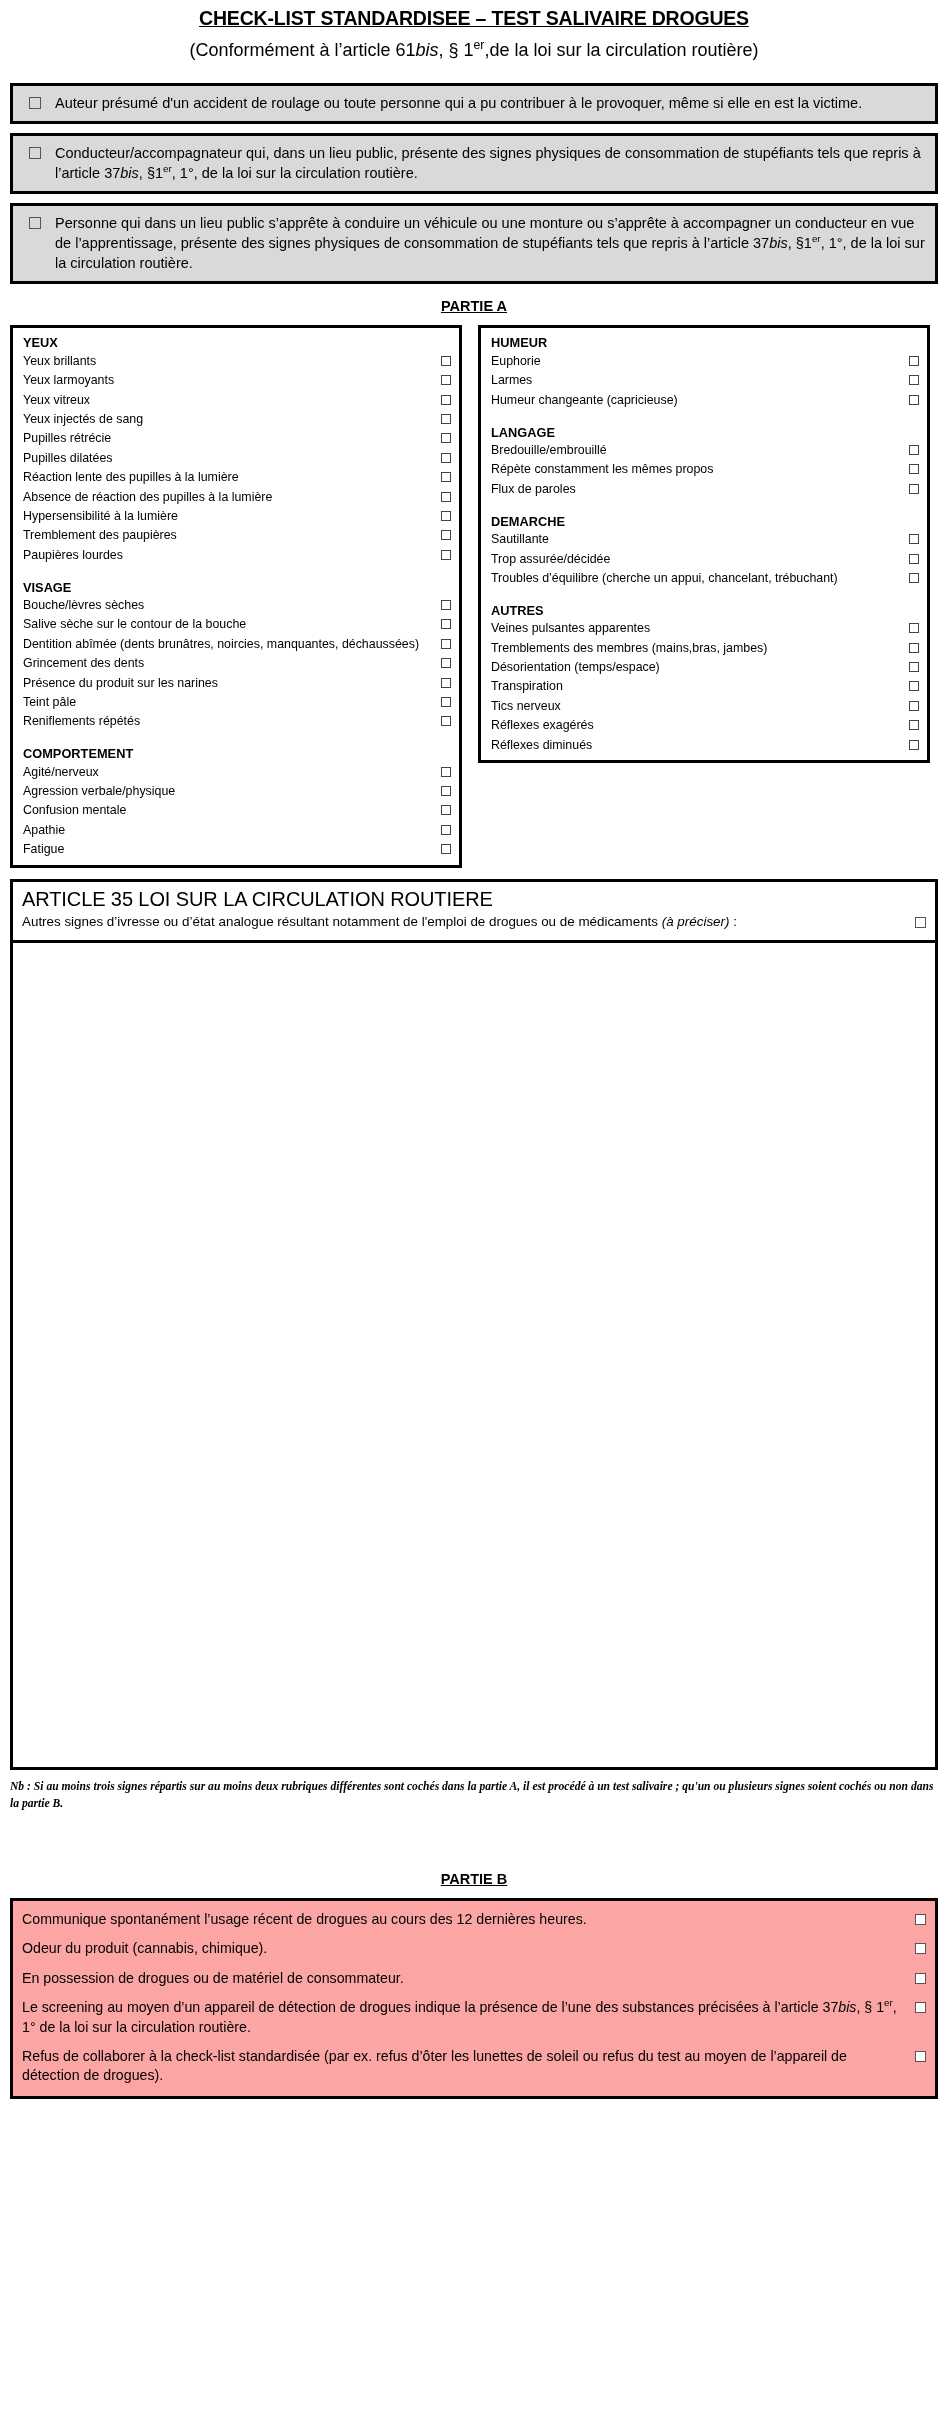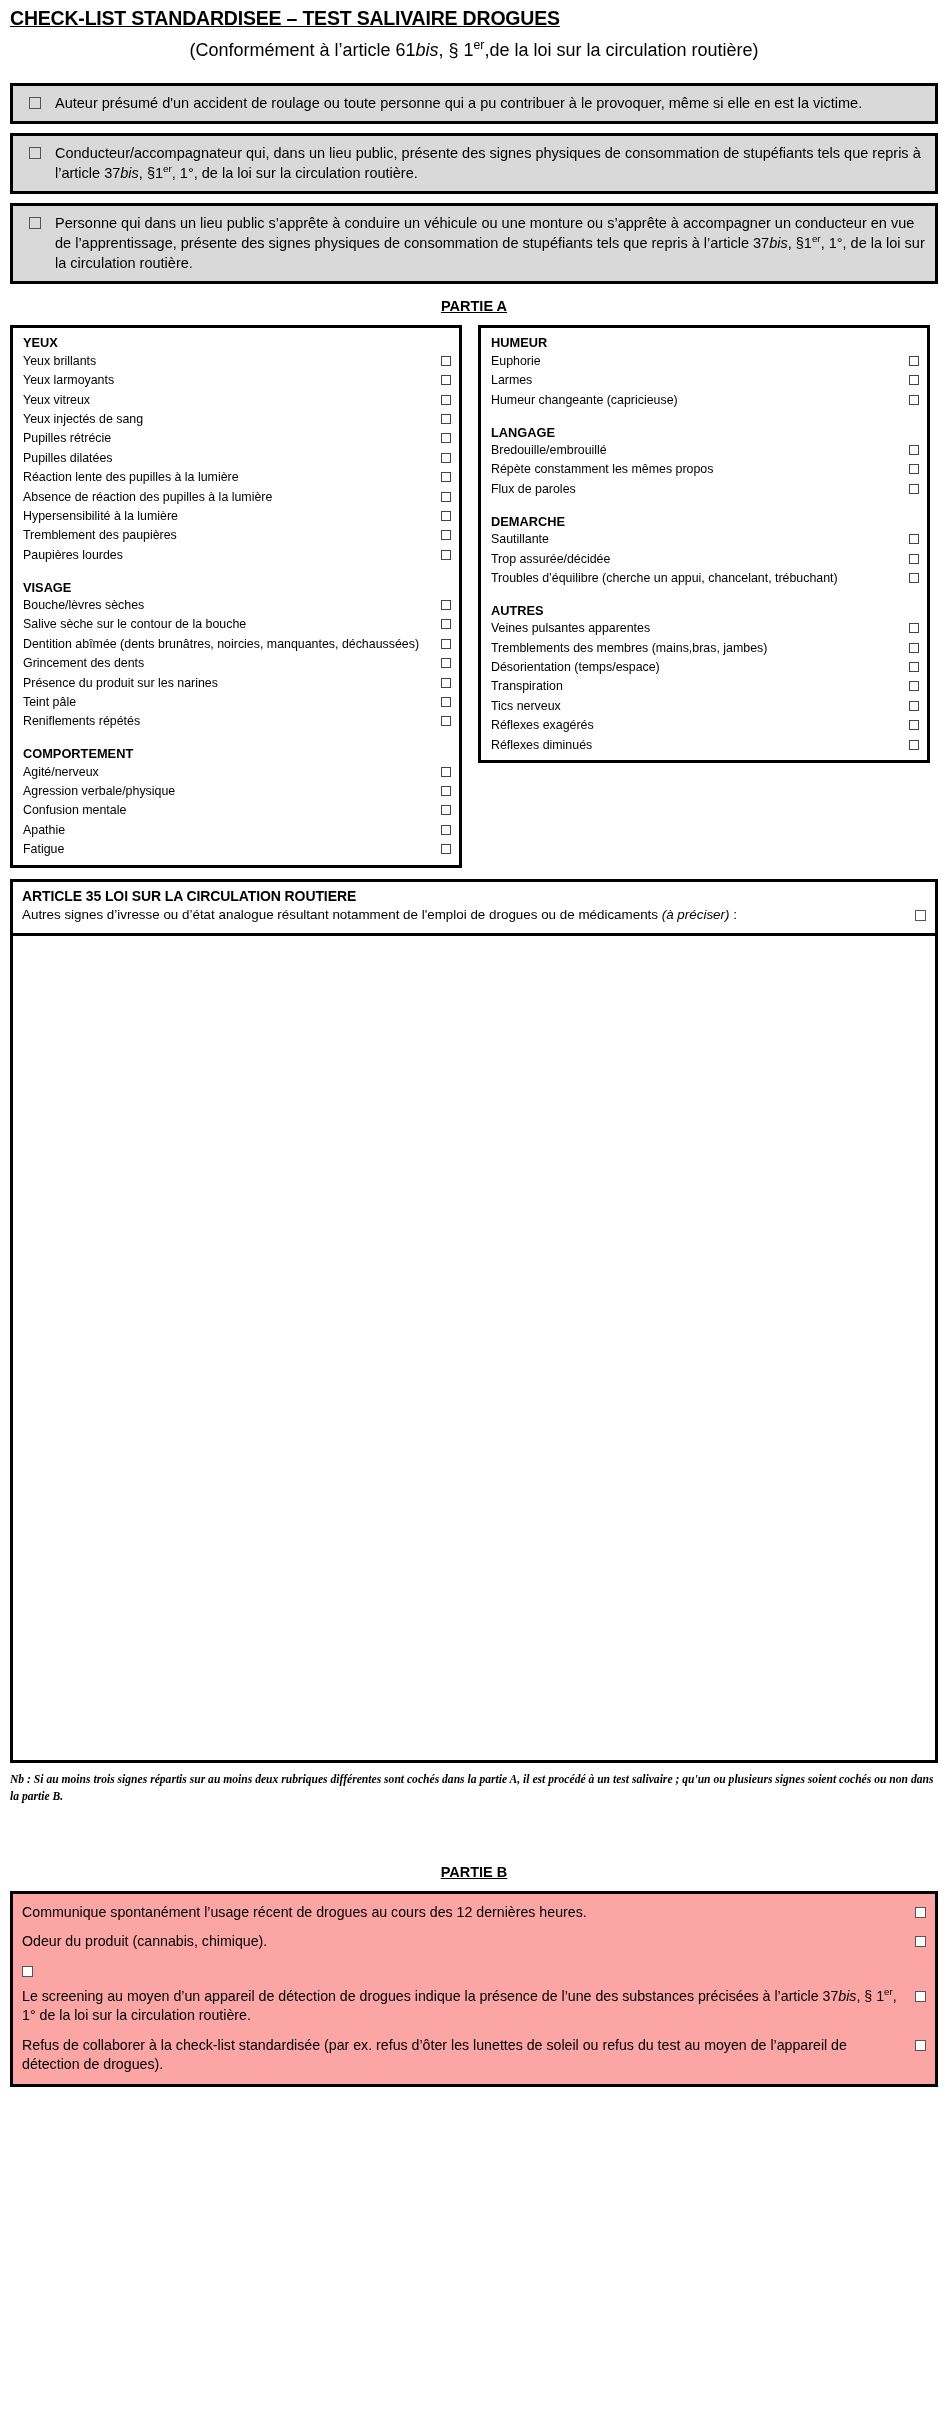--- a/index.html
+++ b/index.html
@@ -9,21 +9,21 @@
     min-height: 2430px;
     background: #ffffff;
     font-family: "Liberation Sans", sans-serif;
     color: #000000;
     -webkit-font-smoothing: antialiased;
   }
   .page { position: relative; width: 948px; padding: 0 10px; }
 
   
   .doc-title {
-    text-align: left;
+    text-align: center;
     font-size: 19.5px;
     font-weight: bold;
     letter-spacing: -0.2px;
     text-decoration: underline;
     padding-top: 7px;
     line-height: 1.15;
   }
   .doc-subtitle {
     text-align: center;
     font-size: 18px;
@@ -95,21 +95,21 @@
     margin-top: 3px;
   }
 
   
   .art-box {
     border: 3px solid #000;
     background: #fff;
     margin-top: 11px;
   }
   .art-head-cell { padding: 6px 9px 9px 9px; }
-  .art-title { font-size: 14px; font-weight: bold; letter-spacing: -0.1px; }
+  .art-title { font-size: 20px; font-weight: normal; letter-spacing: -0.1px; }
   .art-line { display: flex; align-items: flex-start; margin-top: 2px; }
   .art-text { flex: 1 1 auto; font-size: 13.4px; line-height: 1.35; padding-right: 12px; }
   .art-cb {
     flex: 0 0 auto; width: 11px; height: 11px;
     border: 1px solid #555; background: #fff; margin-top: 4px;
   }
   .art-divider { border-top: 3px solid #000; }
   .art-blank { height: 824px; }
 
   
@@ -357,20 +357,21 @@
   <div class="b-box" id="b-box">
       <div class="b-item">
         <div class="b-text">Communique spontanément l’usage récent de drogues au cours des 12 dernières heures.</div>
         <span class="b-cb"></span>
       </div>
       <div class="b-item">
         <div class="b-text">Odeur du produit (cannabis, chimique).</div>
         <span class="b-cb"></span>
       </div>
       <div class="b-item">
+        <div class="b-text">En possession de drogues ou de matériel de consommateur.</div>
         <span class="b-cb"></span>
       </div>
       <div class="b-item">
         <div class="b-text"><span>Le screening au moyen d’un appareil de détection de drogues indique la présence de l’une des substances précisées à l’article 37</span><span class="it">bis</span><span>, § 1</span><sup class="ord">er</sup><span>, 1° de la loi sur la  circulation routière.</span></div>
         <span class="b-cb"></span>
       </div>
       <div class="b-item">
         <div class="b-text">Refus de collaborer à la check-list standardisée (par ex. refus d’ôter les lunettes de soleil ou refus du test au moyen de l’appareil de détection de drogues).</div>
         <span class="b-cb"></span>
       </div>

